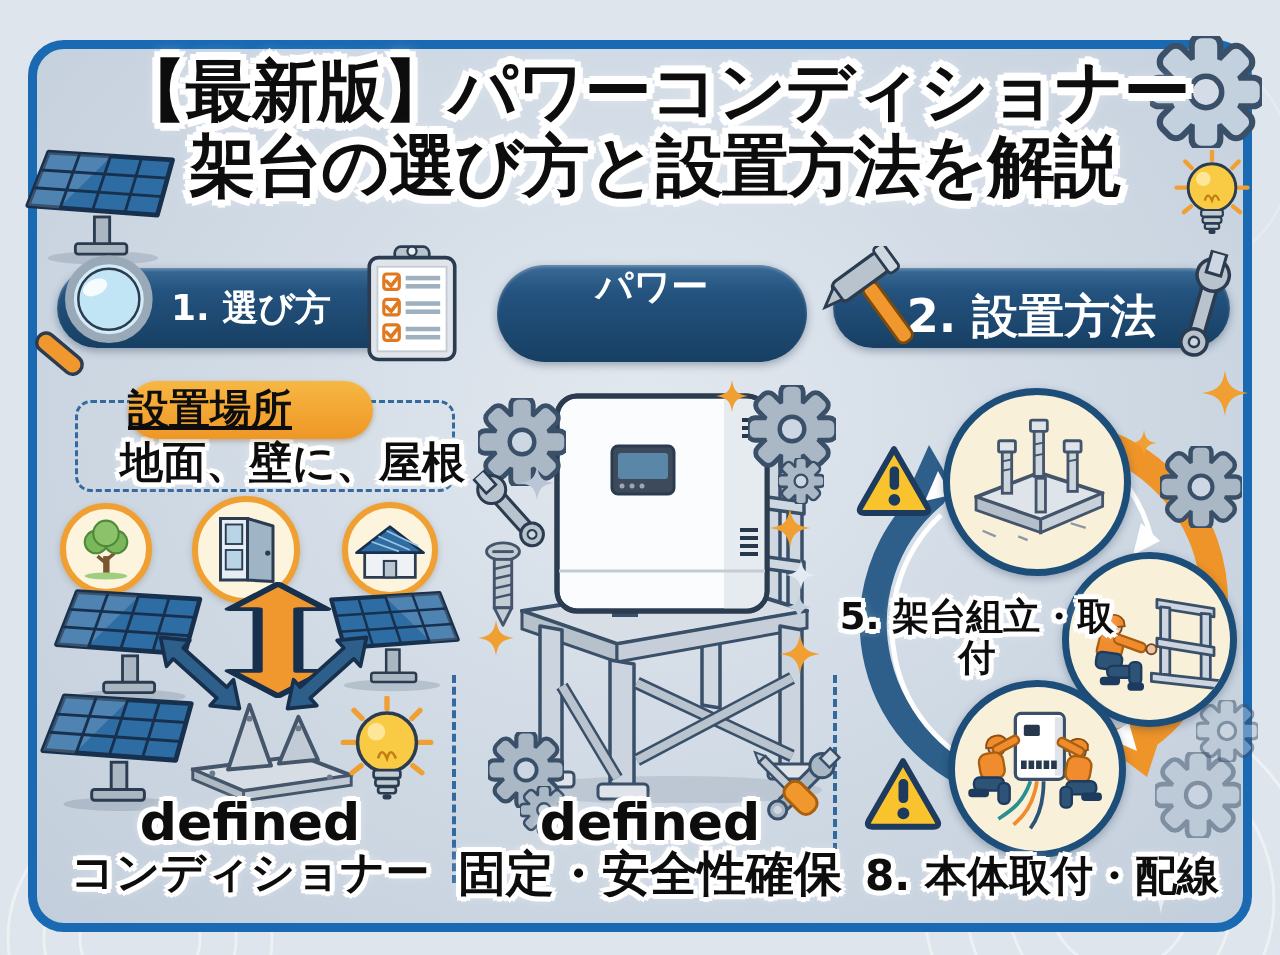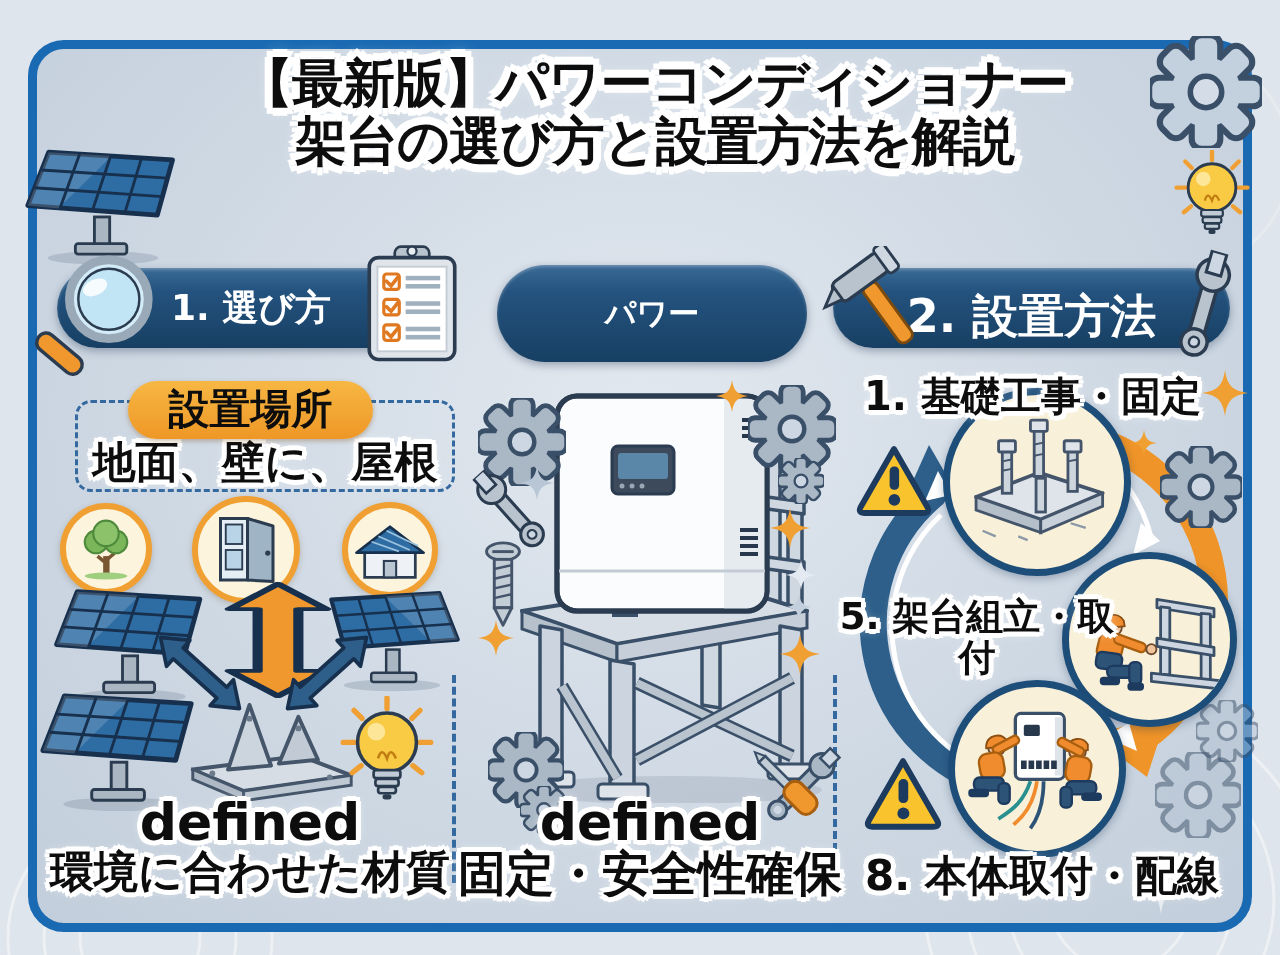--- a/index.html
+++ b/index.html
@@ -10,22 +10,22 @@
          border-radius:36px;background:radial-gradient(ellipse at 50% 42%, #e2e8ef 0%, #cfd9e4 55%, #c2cedb 100%);}
   .abs{position:absolute;}
   .txt{color:#0d0d0d;font-weight:900;text-align:center;line-height:1.12;}
   .outlined{text-shadow:-4px -4px 0 #fff,0 -5px 0 #fff,4px -4px 0 #fff,-5px 0 0 #fff,5px 0 0 #fff,
             -4px 4px 0 #fff,0 5px 0 #fff,4px 4px 0 #fff,0 0 12px rgba(255,255,255,.95);}
   .outlined-lg{text-shadow:-6px -6px 0 #fff,0 -8px 0 #fff,6px -6px 0 #fff,-8px 0 0 #fff,8px 0 0 #fff,
             -6px 6px 0 #fff,0 8px 0 #fff,6px 6px 0 #fff,0 0 16px rgba(255,255,255,.95);}
   .navy-pill{background:linear-gradient(#3a6a96 0%,#24537f 28%,#173f63 100%);border-radius:48px;
              box-shadow:0 3px 8px rgba(20,40,70,.35), inset 0 2px 3px rgba(255,255,255,.25);
              color:#fff;font-weight:900;display:flex;align-items:center;justify-content:center;flex-direction:column;}
-  .orange-pill{background:linear-gradient(#f7b743,#ee9726);border-radius:30px;display:flex;align-items:center;justify-content:center;
-               box-shadow:0 2px 5px rgba(120,70,10,.35);}
+  .orange-pill{background:linear-gradient(#f7b743,#ee9726);border-radius:30px;display:flex;align-items:center;
+               box-shadow:0 2px 5px rgba(120,70,10,.35);text-decoration:underline;}
   .icon-circle{border:6px solid #f0a032;background:#fcf4dc;border-radius:50%;display:flex;align-items:center;justify-content:center;
                box-shadow:0 2px 6px rgba(90,70,30,.25);}
   .pointer-down{width:0;height:0;border-left:11px solid transparent;border-right:11px solid transparent;border-top:15px solid #f0a032;}
   .dashv{border-left:4px dashed #33699f;}
   svg{display:block;}
 </style>
 </head>
 <body>
 
 <svg width="0" height="0" style="position:absolute">
@@ -301,54 +301,54 @@
 
   <svg class="abs" style="left:22px;top:146px" width="162" height="120" viewBox="0 0 170 125">
       <use href="#panel"></use>
     </svg>
   <svg class="abs" style="left:1150px;top:36px;color:#c3d0de;--hole:#d4dde7" width="112" height="112" viewBox="0 0 100 100">
       <use href="#gear"></use>
     </svg>
   <svg class="abs" style="left:1172px;top:150px" width="80" height="94" viewBox="0 0 110 130">
       <use href="#bulb"></use>
     </svg>
-  <div class="abs txt outlined-lg" style="left:0;top:54px;width:1280px;font-size:52px;letter-spacing:-1px;padding-left:29px;">
+  <div class="abs txt outlined-lg" style="left:0;top:54px;width:1280px;font-size:67px;letter-spacing:-1px;padding-left:29px;">
     <div>【最新版】パワーコンディショナー</div>
     <div>架台の選び方と設置方法を解説</div>
   </div>
 
   <div class="abs navy-pill" style="left:57px;top:268px;width:388px;height:80px;font-size:36px;">
     <span>1. 選び方</span>
   </div>
   <svg class="abs" style="left:32px;top:252px" width="132" height="128" viewBox="0 0 130 130">
       <use href="#magnifier"></use>
     </svg>
   <svg class="abs" style="left:362px;top:243px" width="100" height="122" viewBox="0 0 110 130">
       <use href="#clipboard"></use>
     </svg>
 
-  <div class="abs navy-pill" style="left:497px;top:265px;width:310px;height:97px;font-size:31px;line-height:1.2;">
+  <div class="abs navy-pill" style="left:497px;top:265px;width:310px;height:97px;font-size:37px;line-height:1.2;justify-content:space-between;">
     <span>パワー</span>
   </div>
 
   <div class="abs navy-pill" style="left:833px;top:268px;width:397px;height:80px;font-size:46px;justify-content:flex-end;">
     <span>2. 設置方法</span>
   </div>
   <svg class="abs" style="left:818px;top:246px" width="122" height="114" viewBox="0 0 120 120">
       <use href="#hammer"></use>
     </svg>
   <svg class="abs" style="left:1152px;top:250px;--hole:#cdd7e3;transform:rotate(16deg)" width="104" height="114" viewBox="0 0 103 104">
       <use href="#wrench"></use>
     </svg>
 
   <div class="abs" style="left:75px;top:400px;width:380px;height:92px;border:3px dashed #33699f;border-radius:16px;"></div>
   <div class="abs orange-pill txt" style="left:128px;top:381px;width:245px;height:58px;font-size:41px;z-index:2;">
     <span>設置場所</span>
   </div>
-  <div class="abs txt outlined" style="left:65px;top:438px;width:400px;font-size:43px;">地面、壁に、屋根</div>
+  <div class="abs txt outlined" style="left:65px;top:438px;width:400px;font-size:43px;text-align:right;">地面、壁に、屋根</div>
 
   <div class="abs icon-circle" style="left:60px;top:503px;width:92px;height:92px;">
     <svg width="68" height="68" viewBox="0 0 96 92">
         <use href="#tree"></use>
       </svg>
   </div>
   <div class="abs pointer-down" style="left:94px;top:594px;"></div>
   <div class="abs icon-circle" style="left:192px;top:496px;width:108px;height:108px;">
     <svg width="78" height="78" viewBox="0 0 104 100">
         <use href="#door"></use>
@@ -381,21 +381,21 @@
       <use href="#panel"></use>
     </svg>
   <svg class="abs" style="left:183px;top:688px" width="178" height="120" viewBox="0 0 182 120">
       <use href="#bracket"></use>
     </svg>
   <svg class="abs" style="left:336px;top:696px" width="102" height="116" viewBox="0 0 110 130">
       <use href="#bulb"></use>
     </svg>
 
   <div class="abs txt outlined" style="left:35px;top:793px;width:430px;font-size:52px;">defined</div>
-  <div class="abs txt outlined" style="left:15px;top:847px;width:470px;font-size:44px;">環境に合わせた材質</div>
+  <div class="abs txt outlined" style="left:15px;top:847px;width:470px;font-size:44px;">コンディショナー</div>
 
   <div class="abs dashv" style="left:452px;top:675px;height:208px;"></div>
   <div class="abs dashv" style="left:833px;top:675px;height:212px;"></div>
 
   <svg class="abs" style="left:462px;top:378px" width="385" height="425" viewBox="0 0 385 425">
     <ellipse cx="210" cy="412" rx="150" ry="14" fill="#8290a0" opacity=".25"></ellipse>
     <g stroke="#3a4f68" stroke-width="3.5" fill="#cfd8e1" stroke-linejoin="round">
       <polygon points="300,70 318,74 318,250 300,246"></polygon>
       <polygon points="326,78 340,81 340,240 326,237"></polygon>
       <polygon points="298,118 342,124 342,136 298,130"></polygon>
@@ -499,21 +499,20 @@
     <polygon points="58,108 114,102 84,50" fill="#2d5f8a"></polygon>
     <path d="M 150 378 A 154 154 0 0 1 96 120" fill="none" stroke="#ffffff" stroke-width="5"></path>
     <polygon points="80,106 106,100 93,76" fill="#ffffff"></polygon>
     <path d="M 238 42 A 168 168 0 0 1 288 350" fill="none" stroke="#ef9428" stroke-width="27" stroke-linecap="round"></path>
     <polygon points="322,320 302,382 246,340" fill="#ef9428"></polygon>
     <path d="M 250 58 A 150 150 0 0 1 306 142" fill="none" stroke="#ffffff" stroke-width="5"></path>
     <polygon points="296,128 315,146 288,160" fill="#ffffff"></polygon>
     <polygon points="284,328 292,356 260,342" fill="#ffffff"></polygon>
   </svg>
 
-  <div class="abs txt outlined" style="left:860px;top:374px;width:345px;font-size:40px;z-index:3;">1. 基礎工事・固定</div>
   <svg class="abs" style="left:1202px;top:370px;color:#f0a032;z-index:3" width="46" height="46" viewBox="0 0 100 100">
       <use href="#sparkle"></use>
     </svg>
   <svg class="abs" style="left:1131px;top:430px;color:#f0a032;z-index:3" width="26" height="26" viewBox="0 0 100 100">
       <use href="#sparkle"></use>
     </svg>
   <svg class="abs" style="left:854px;top:444px;z-index:3" width="80" height="74" viewBox="0 0 110 100">
       <use href="#warntri"></use>
     </svg>
 

